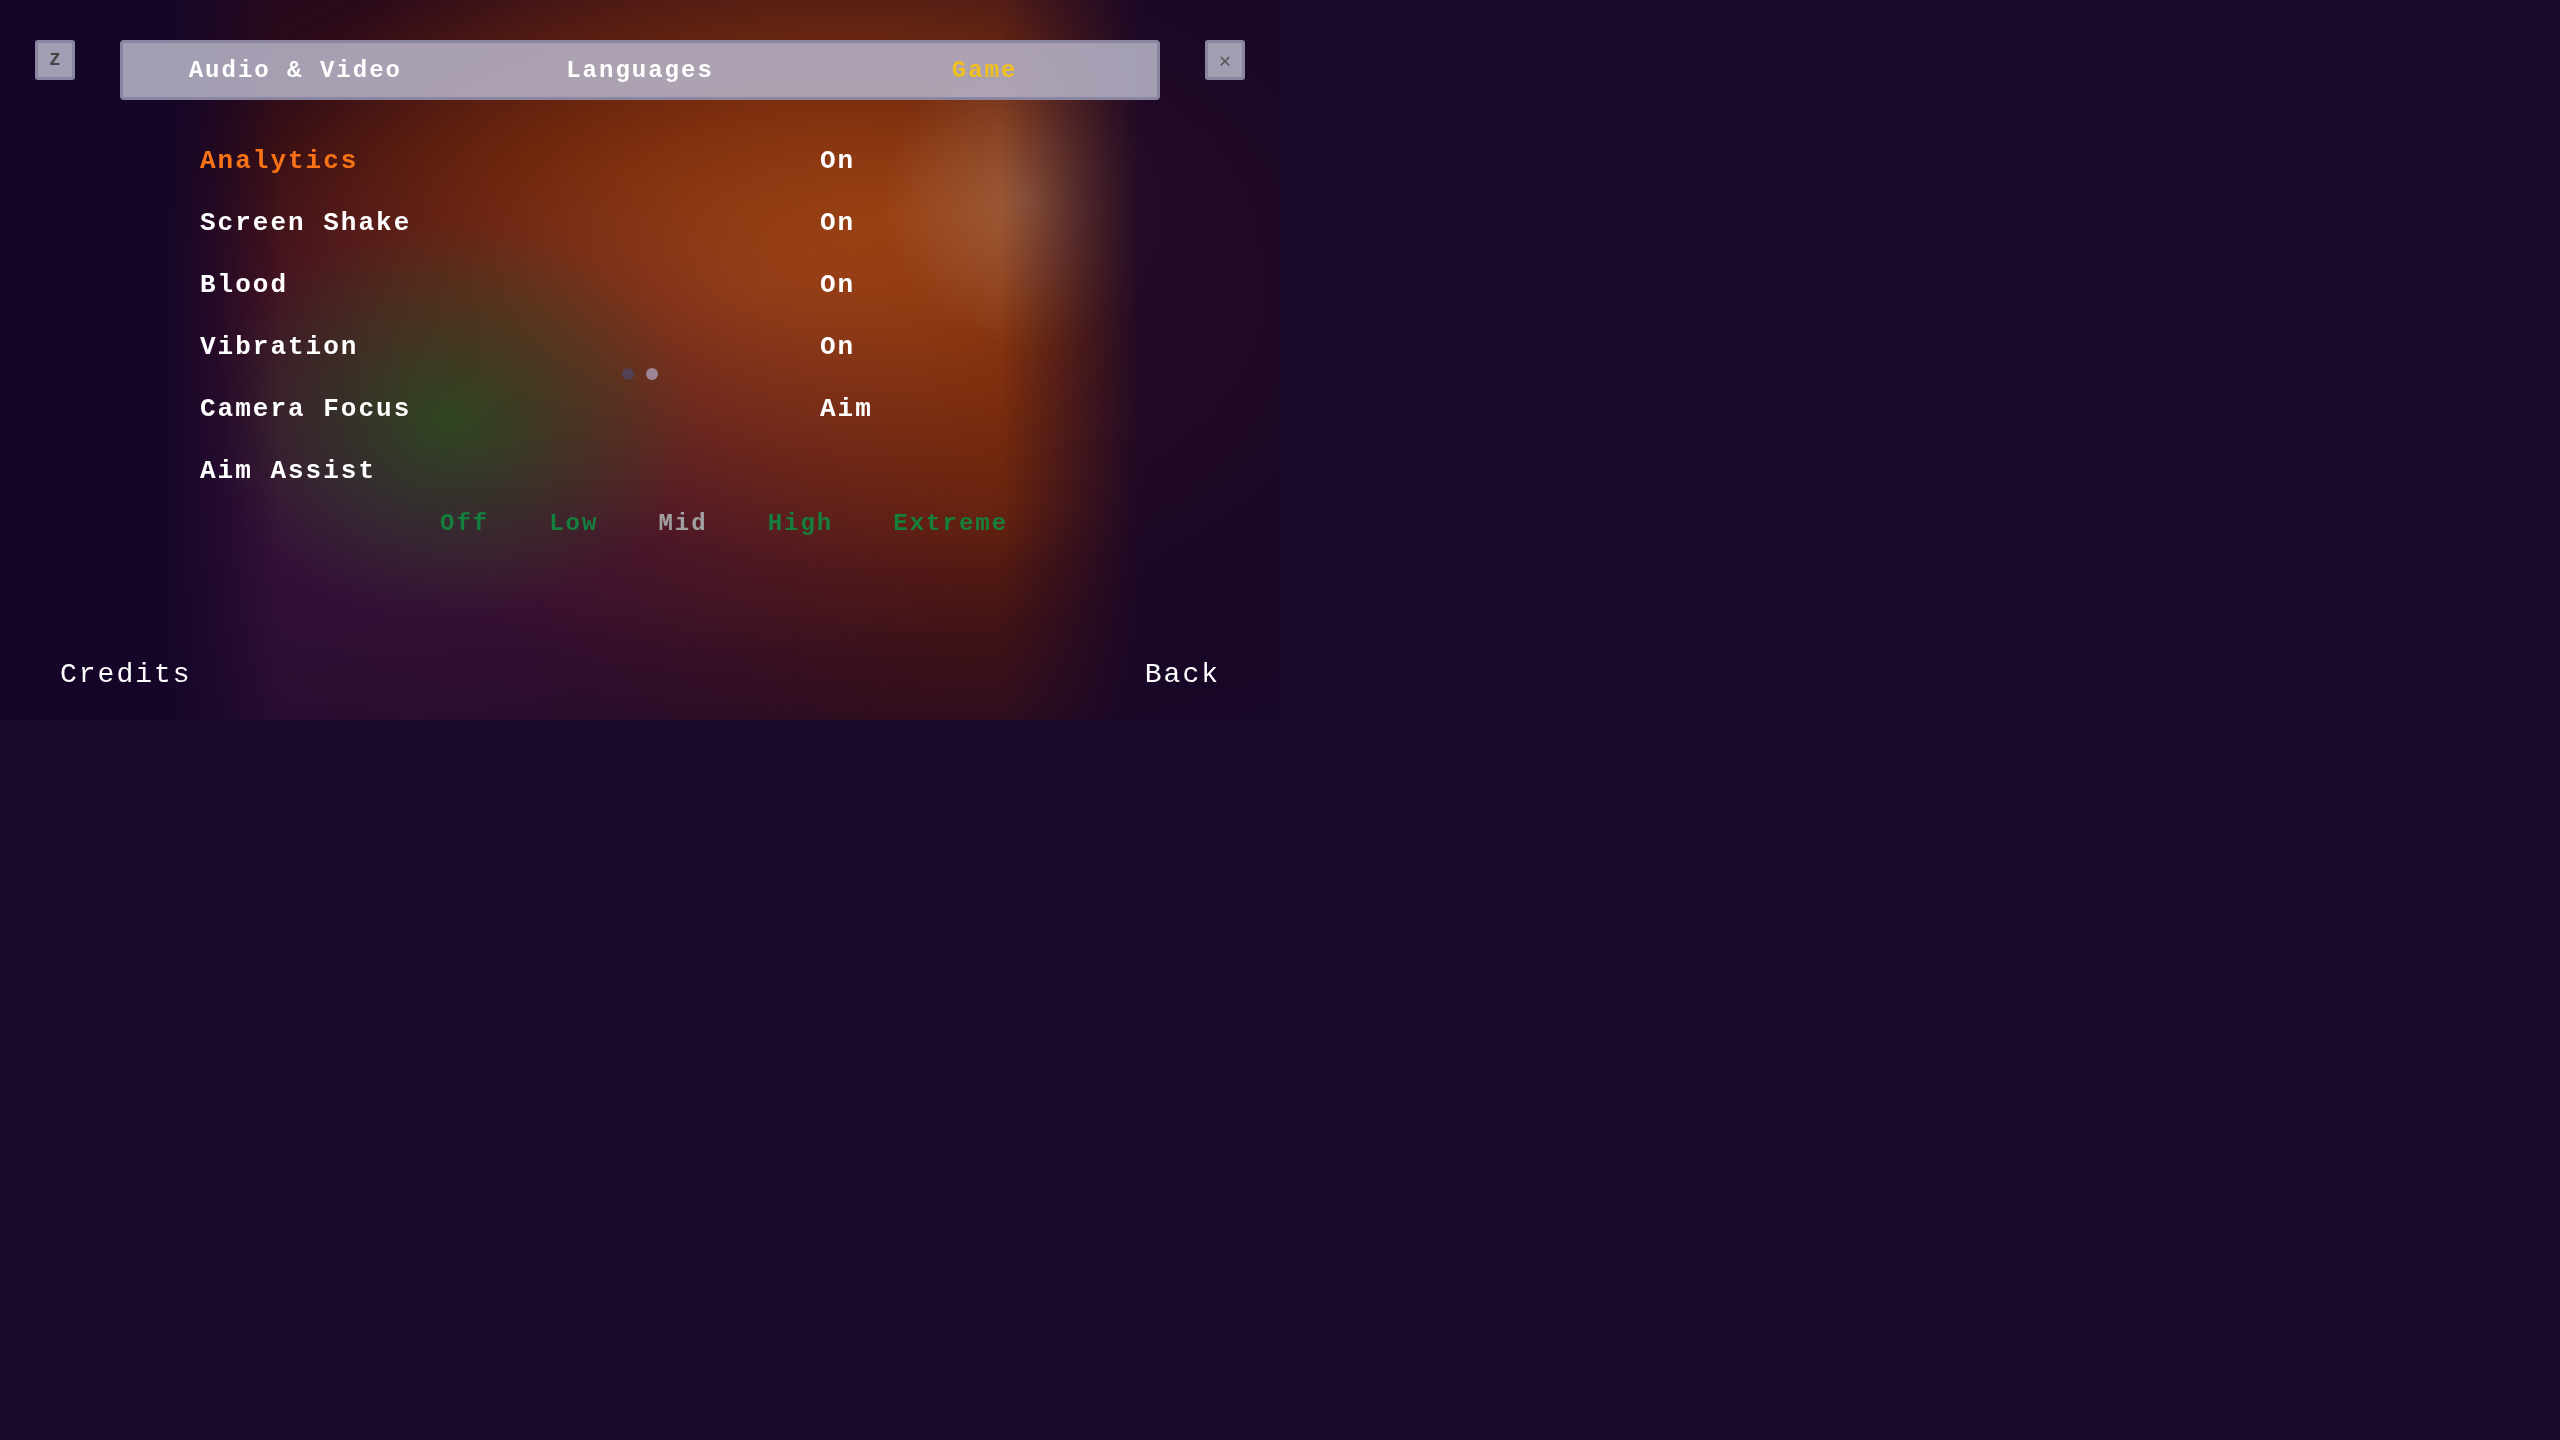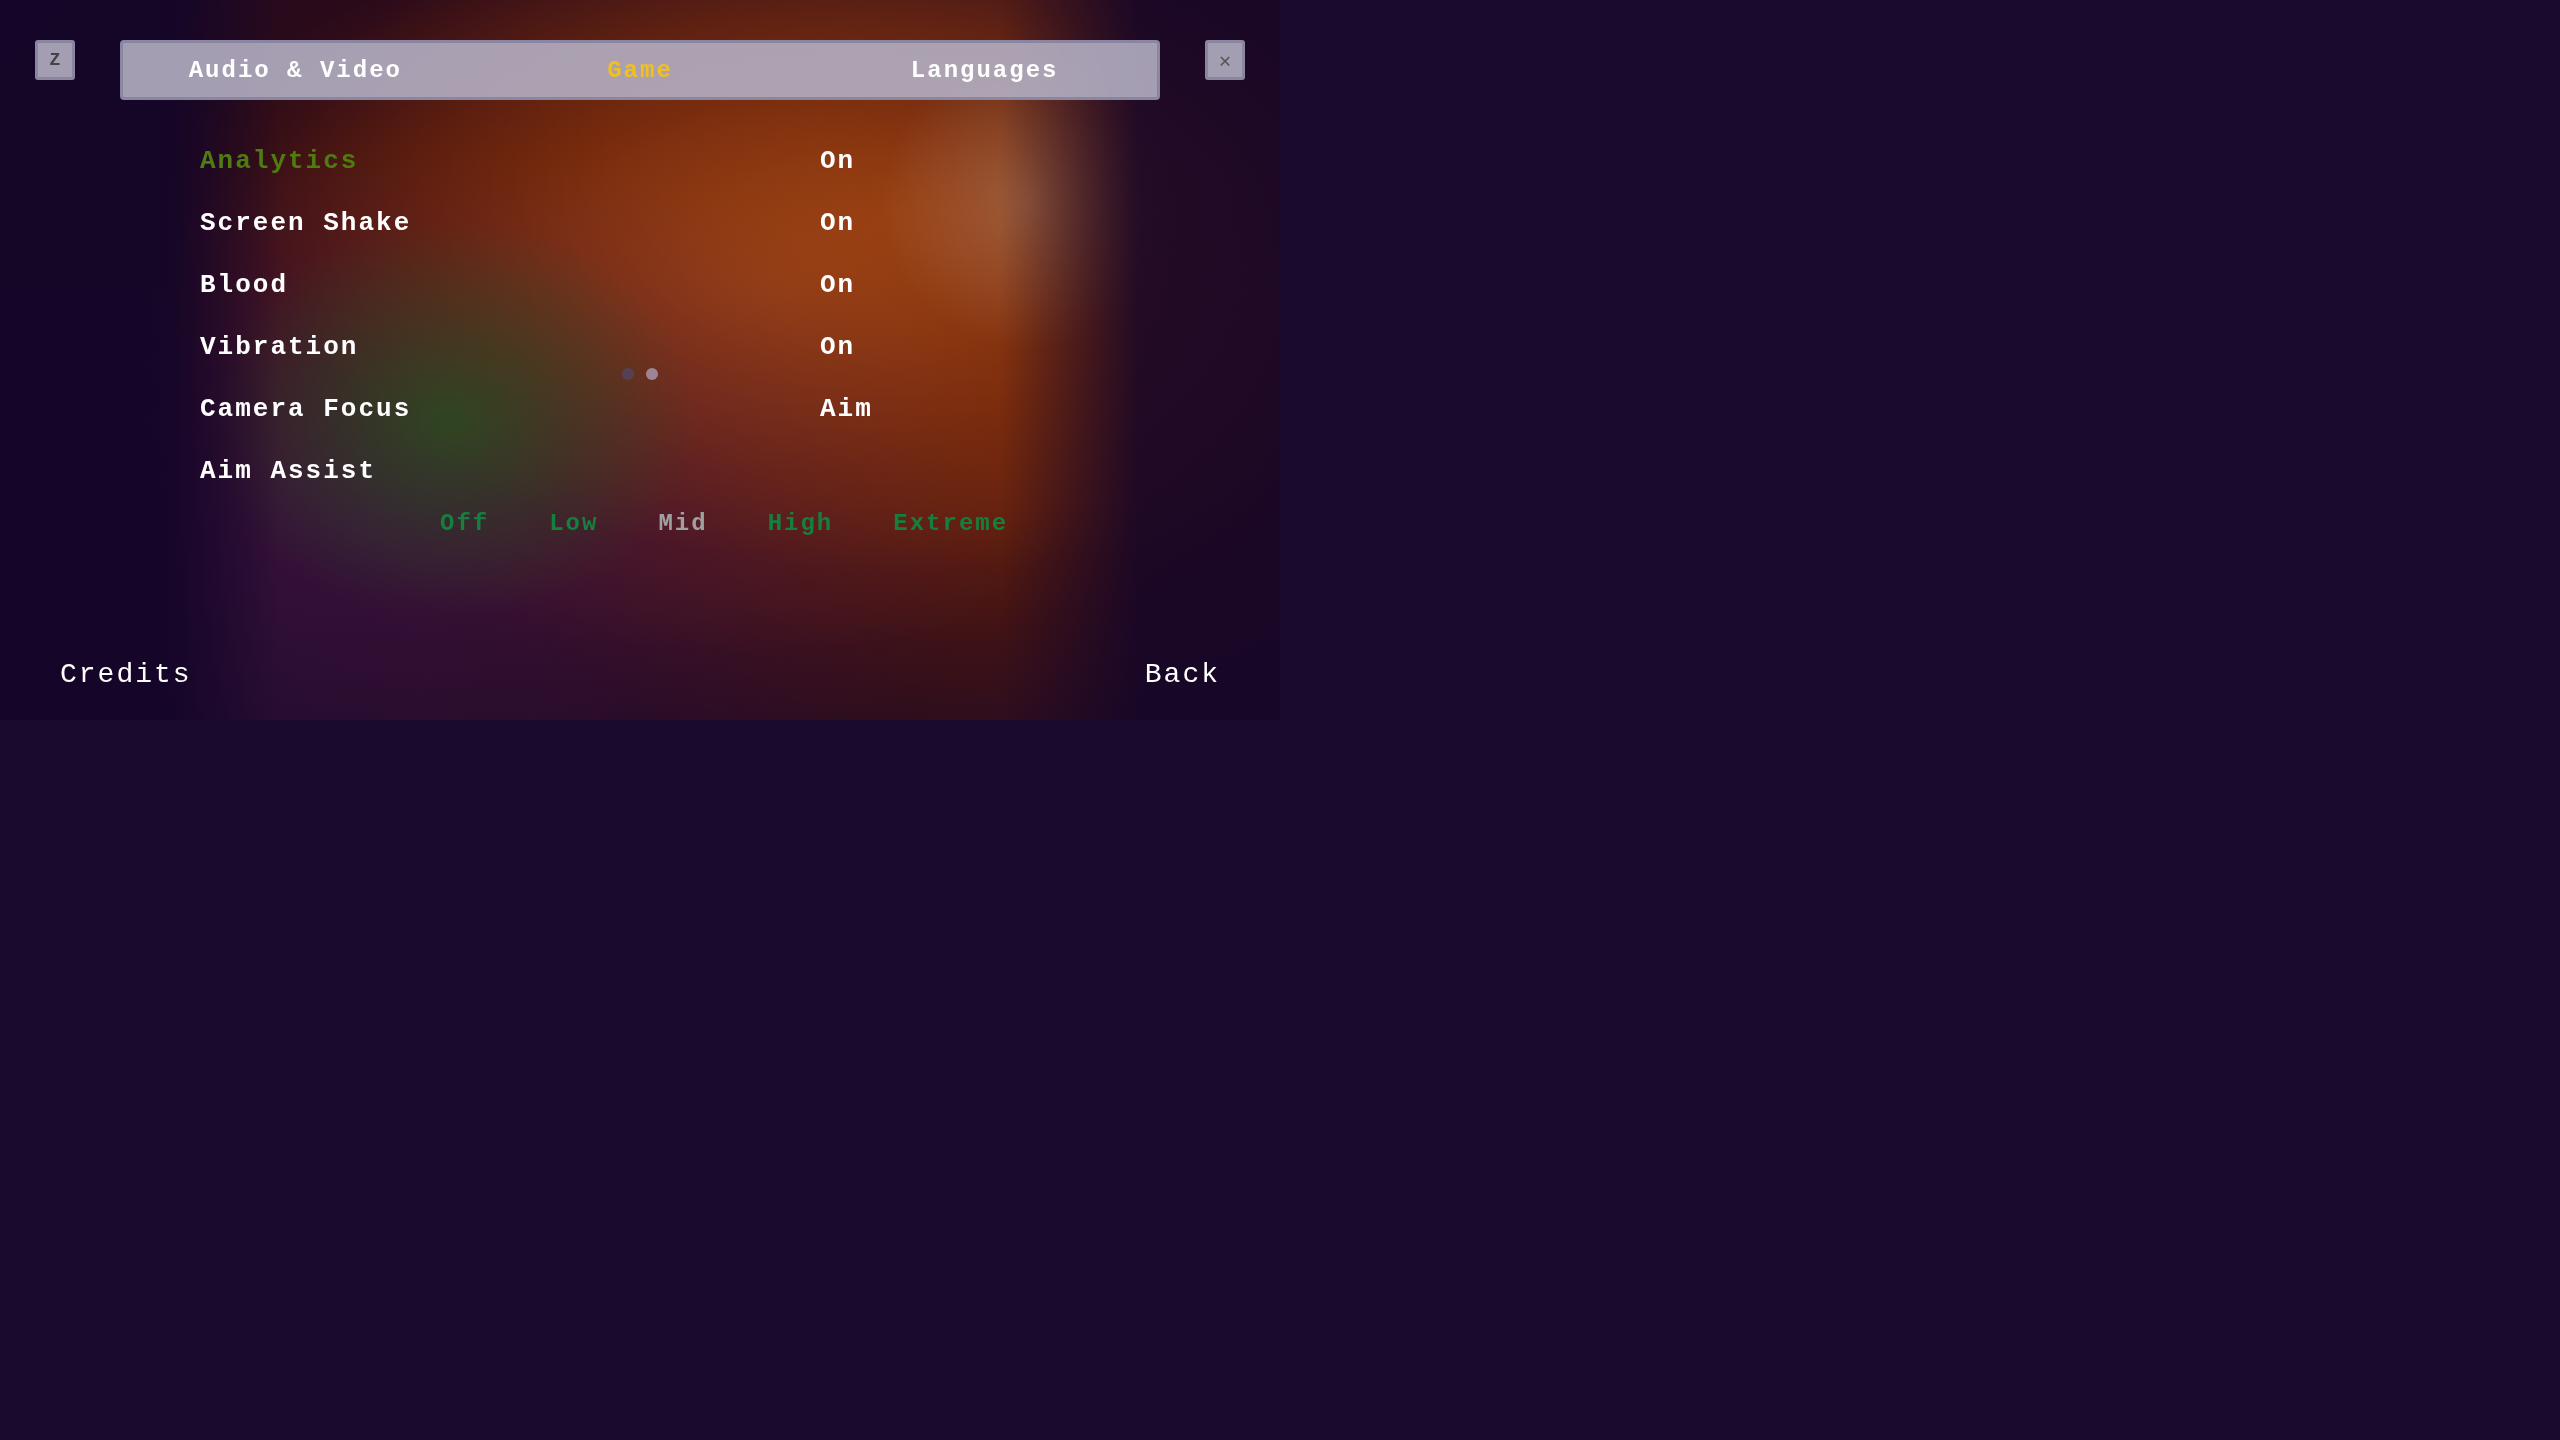--- a/index.html
+++ b/index.html
@@ -201,21 +201,21 @@
 
     .setting-label {
       width: 380px;
       font-size: 26px;
       font-weight: bold;
       letter-spacing: 2px;
       font-family: 'Courier New', monospace;
     }
 
     .setting-label.highlighted {
-      color: #4d7c0f;
+      color: #f97316;
     }
 
     .setting-label.normal {
       color: #fff;
     }
 
     .setting-value {
       font-size: 26px;
       font-weight: bold;
       letter-spacing: 2px;
@@ -308,25 +308,25 @@
 
     <div class="tab-bar-icon">
       <span>Z</span>
     </div>
 
     <div class="tab-bar" style="flex:1; position:relative;">
       <div class="tab-items">
         <div class="tab-item inactive">
           <span>Audio &amp; Video</span>
         </div>
+        <div class="tab-item inactive">
+          <span>Languages</span>
+        </div>
         <div class="tab-item active">
           <span>Game</span>
-        </div>
-        <div class="tab-item inactive">
-          <span>Languages</span>
         </div>
       </div>
     </div>
 
     <div class="tab-bar-close">
       <span>✕</span>
     </div>
   </div>
 
   <div class="settings-content">

